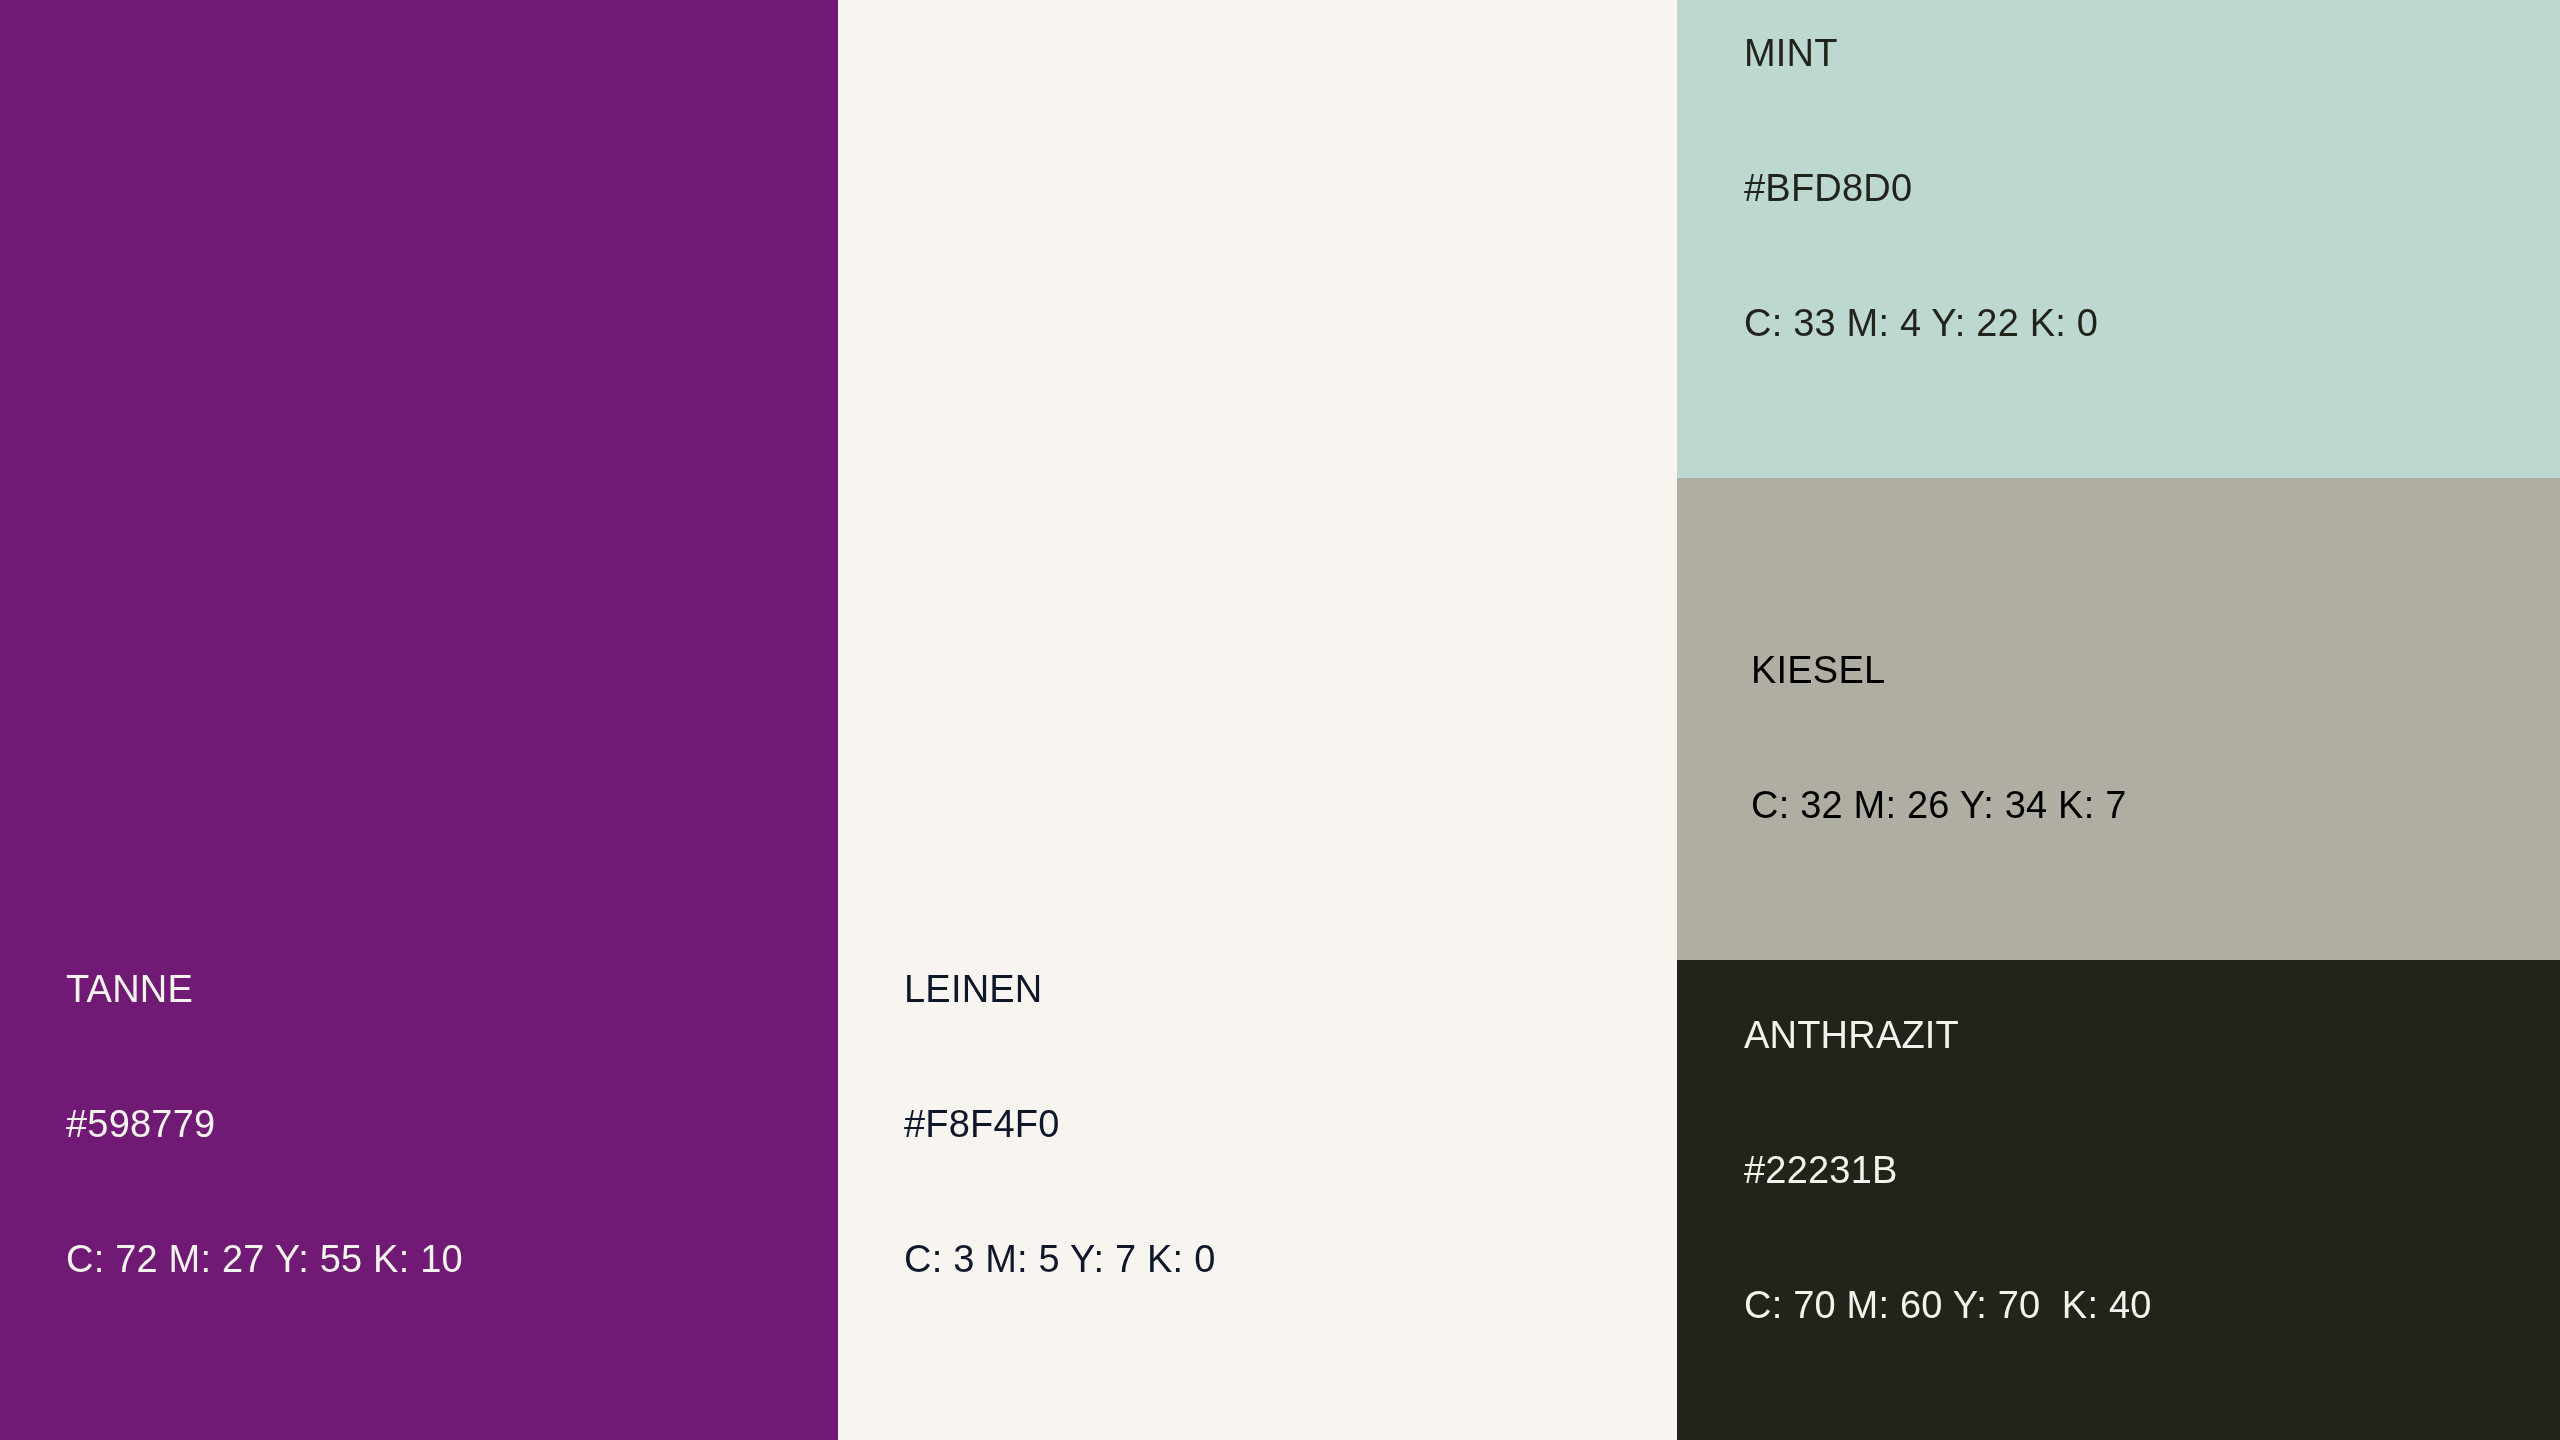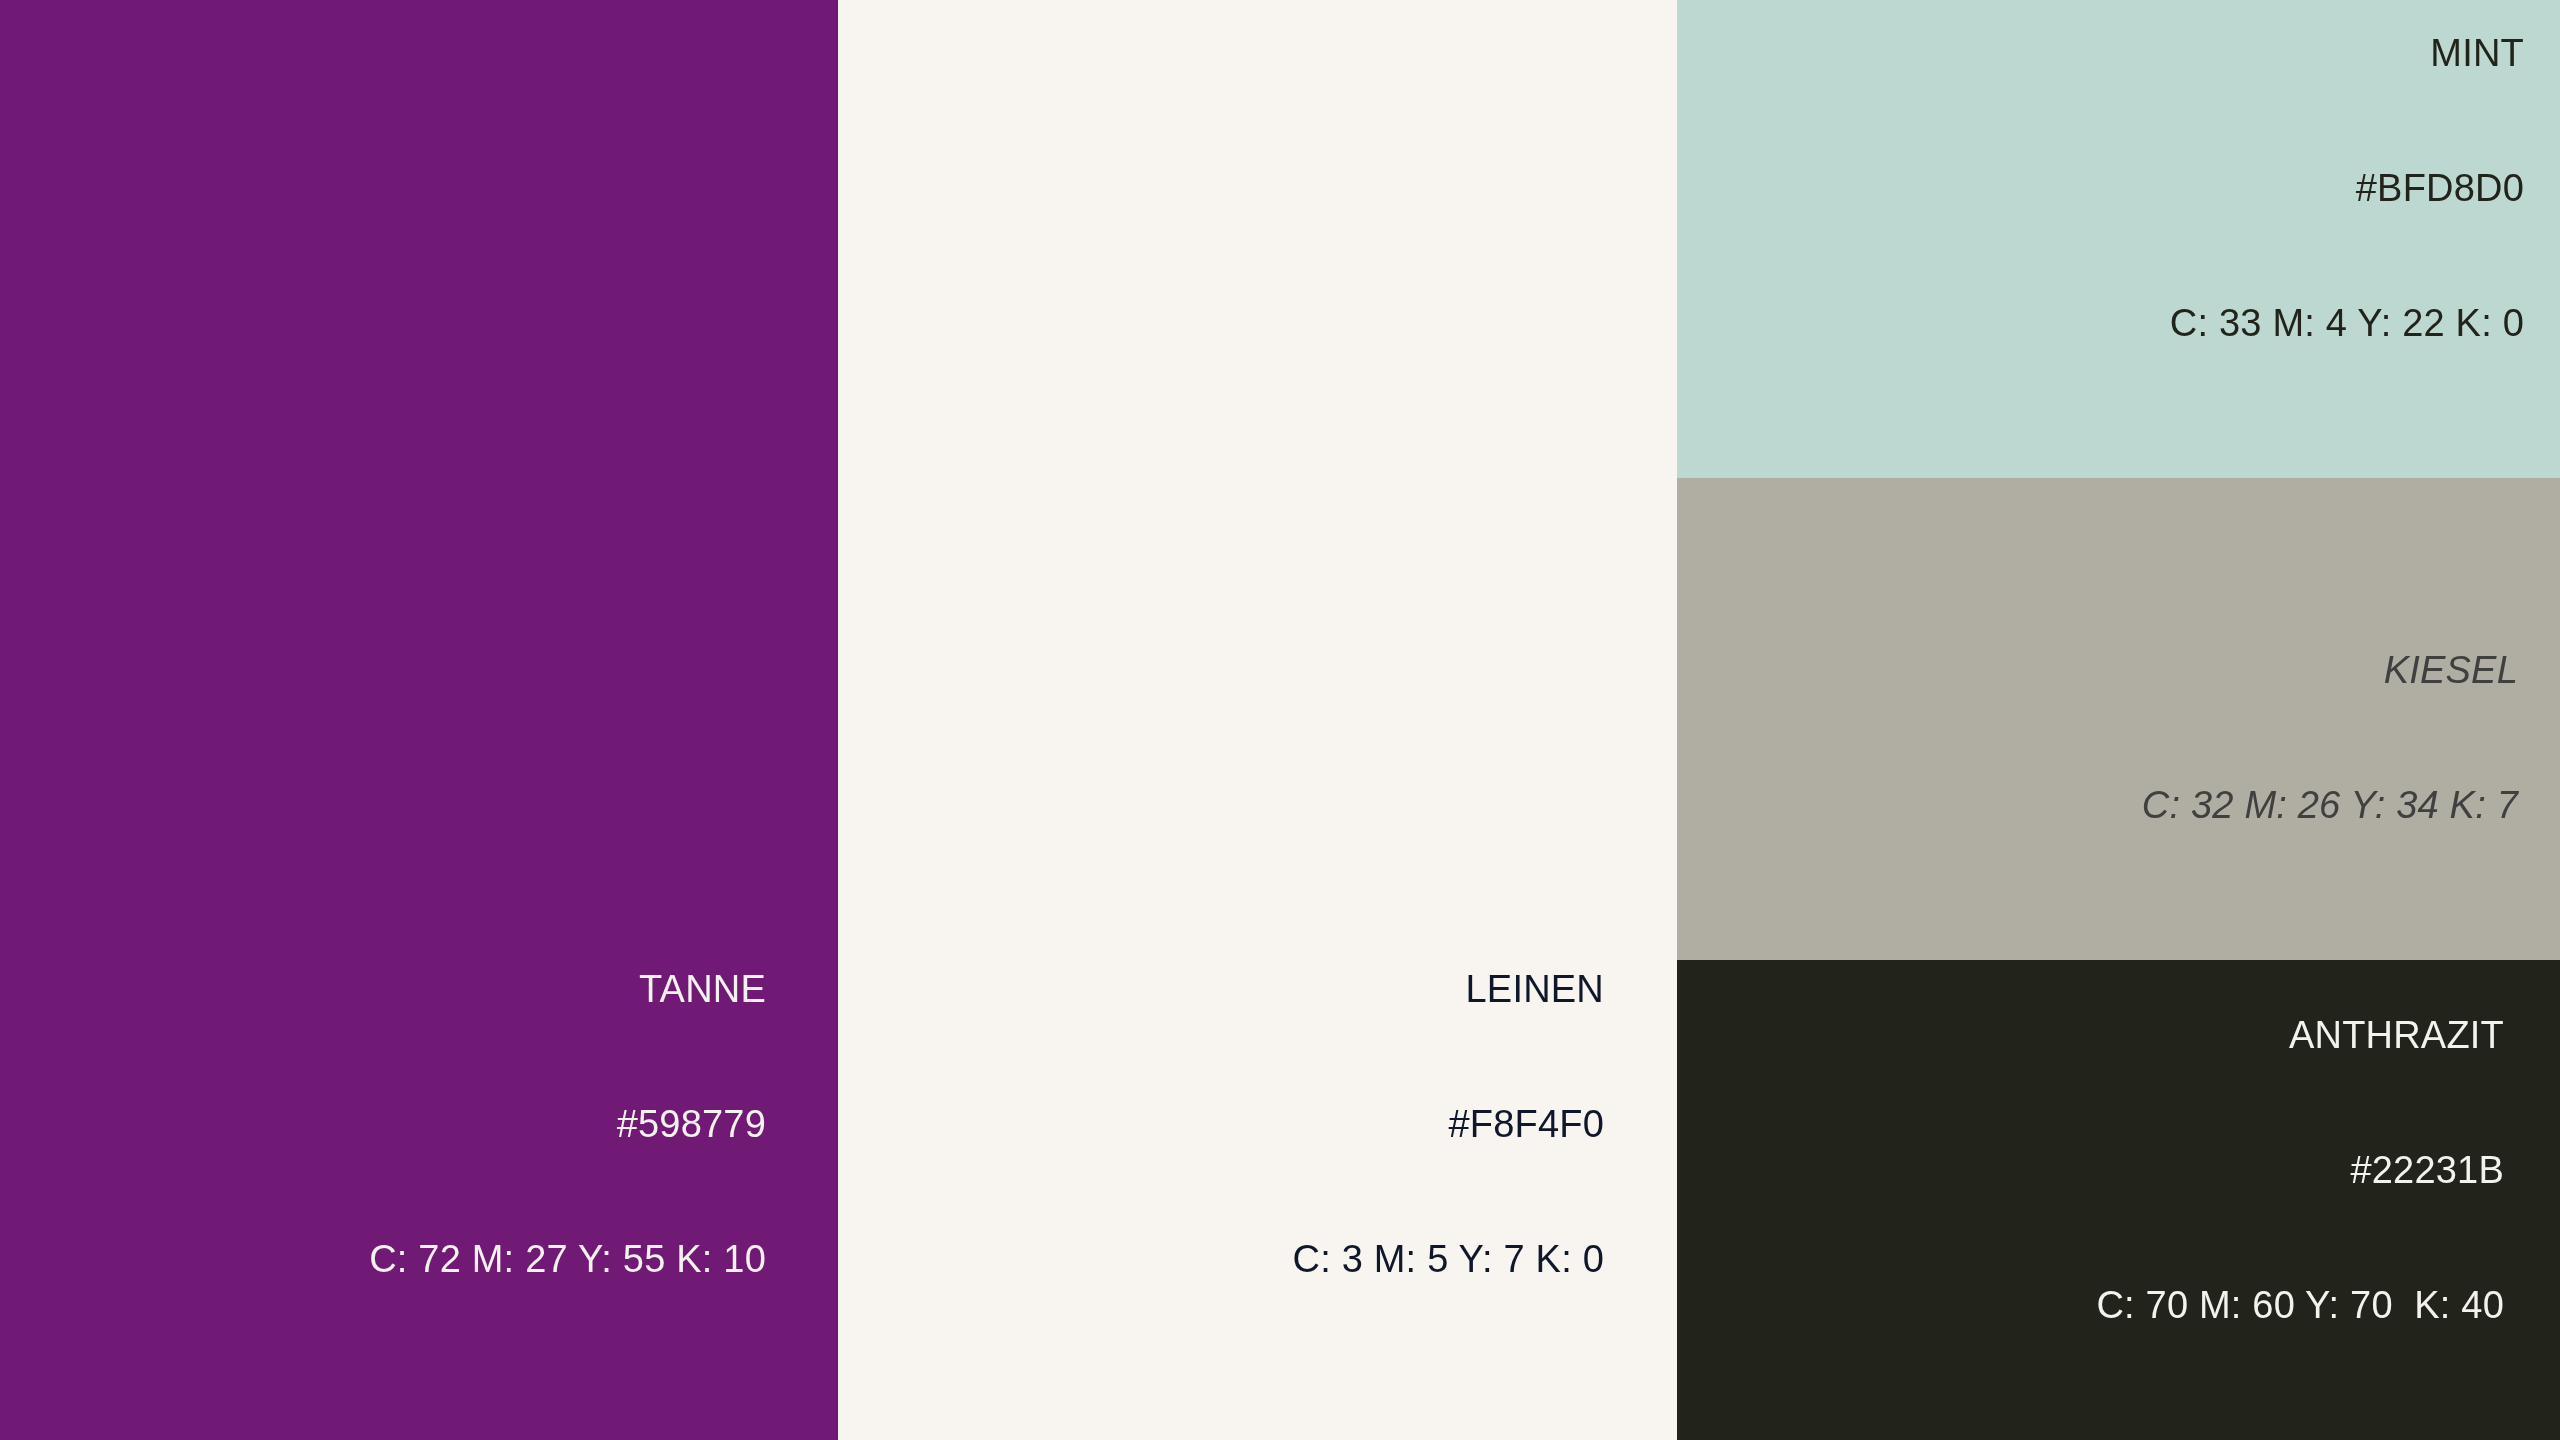--- a/index.html
+++ b/index.html
@@ -17,21 +17,20 @@
     width: 2560px;
     height: 1440px;
     overflow: hidden;
     background: #F8F4F0;
   }
 
   
   .swatch {
     position: absolute;
     box-sizing: border-box;
-    text-align: right;
   }
 
   .swatch-tanne {
     left: 0;
     top: 0;
     width: 838px;
     height: 1440px;
   }
 
   .swatch-leinen {
@@ -88,25 +87,24 @@
   }
 
   .label-mint {
     left: 67px;
     bottom: 42px;
     width: 780px;
     color: #22231B;
   }
 
   .label-kiesel {
-    left: 61px;
+    left: 74px;
     bottom: 42px;
     width: 780px;
-    color: #404040;
-    font-style: italic;
+    color: #000000;
   }
 
   .label-anthrazit {
     left: 67px;
     bottom: 22px;
     width: 760px;
     color: #F4F2EC;
   }
 
   .label .line {

